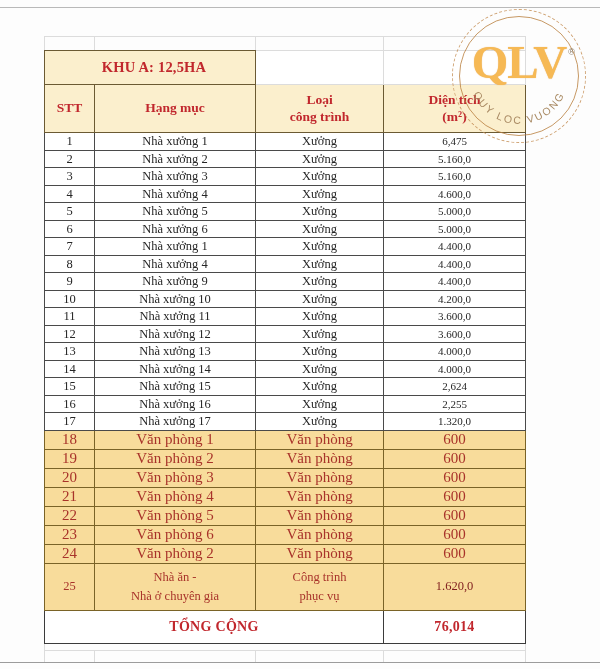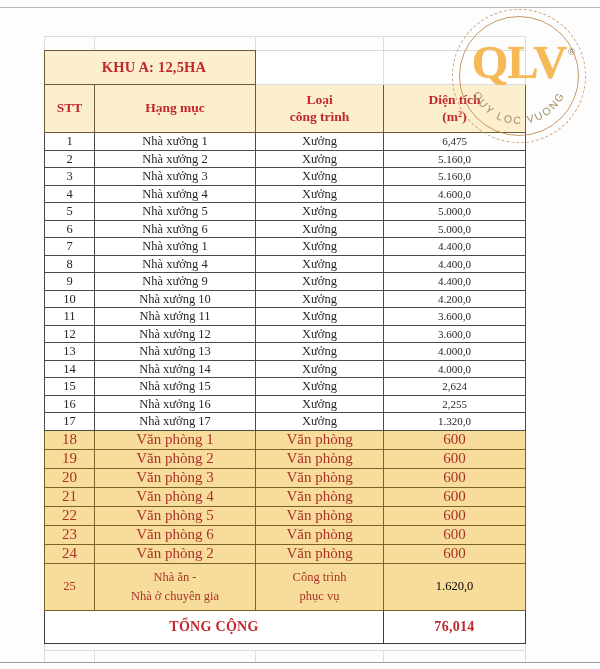--- a/index.html
+++ b/index.html
@@ -183,21 +183,21 @@
 
   
   tr.tall td {
     background: #f8dc9b;
     border: 1.4px solid #7a6327;
     color: #a8332a;
     height: 47px;
     font-size: 12.5px;
     line-height: 1.45;
   }
-  tr.tall td.area { color: #000000; }
+  tr.tall td.area { color: #7f1d1d; }
 
   
   tr.total td {
     background: #ffffff;
     border: 1.7px solid #3b3b3b;
     height: 33px;
     font-weight: bold;
     font-size: 14px;
     color: #c1272d;
     letter-spacing: .3px;

